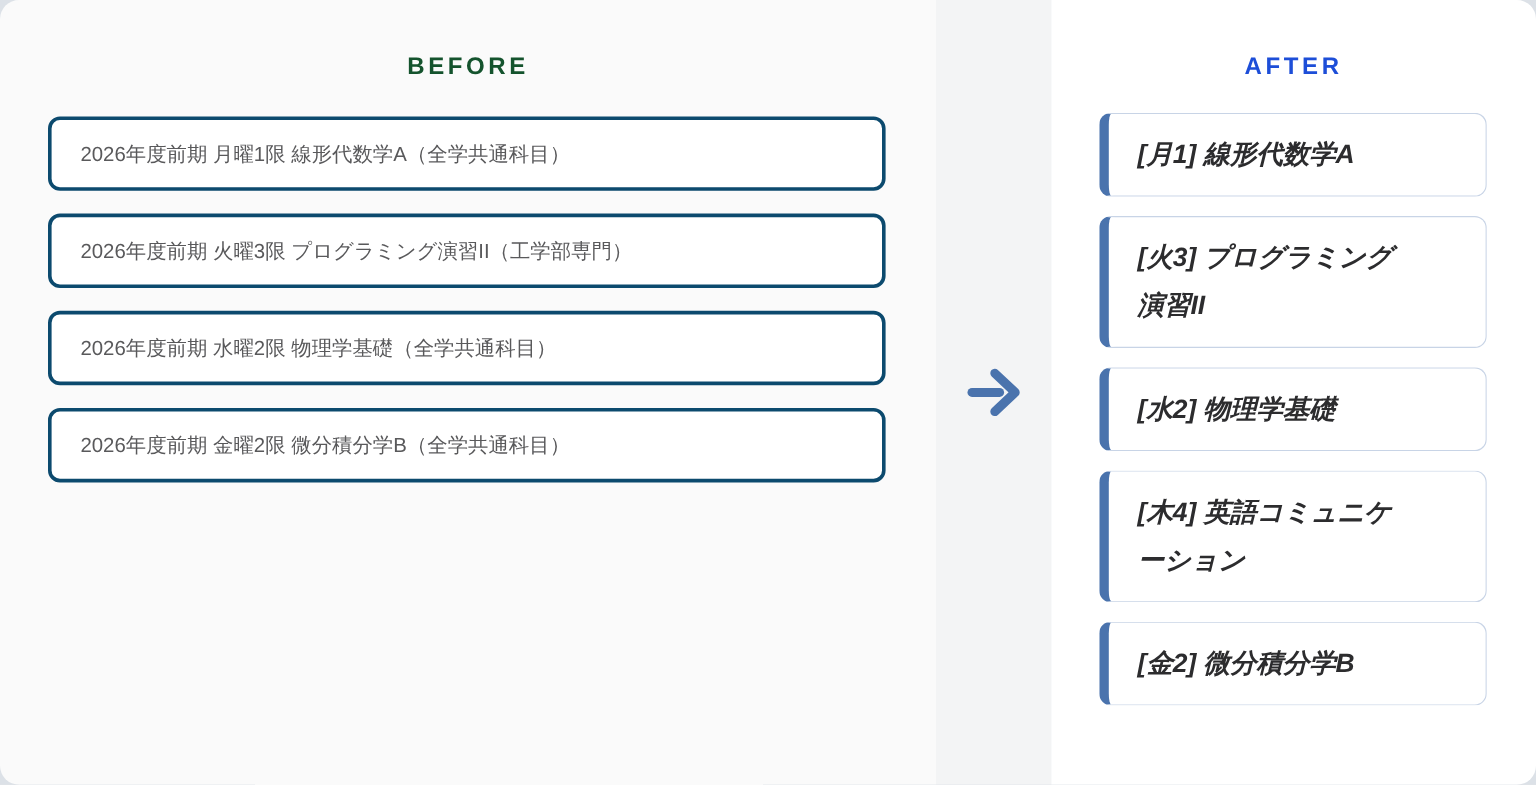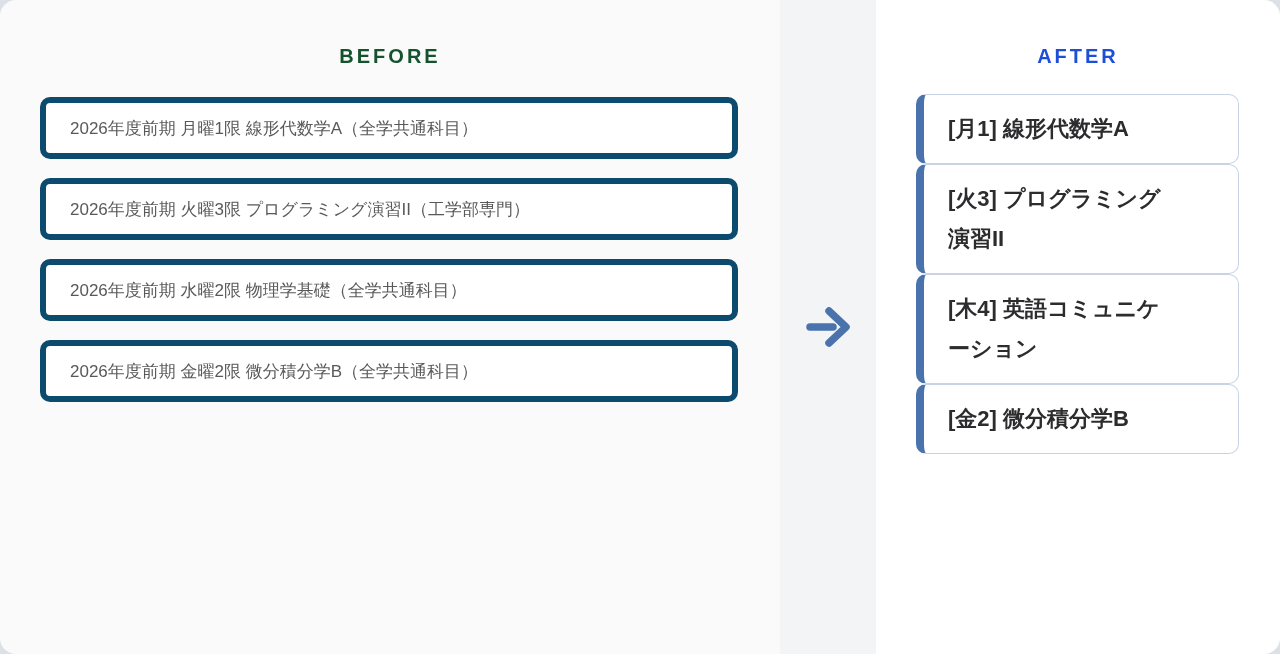--- a/index.html
+++ b/index.html
@@ -32,21 +32,21 @@
   .before-col .panel-title { color: #14532d; }
   .before-list {
     margin: 29px 42px 0 40px;
     display: flex;
     flex-direction: column;
     gap: 19px;
   }
   .before-card {
     height: 62px;
     background: #ffffff;
-    border: 6px solid #0c4a6e;
+    border: 3px solid #0c4a6e;
     border-radius: 10px;
     display: flex;
     align-items: center;
     padding: 0 20px 0 24px;
   }
   .before-card span {
     font-size: 17px;
     color: #59595b;
     white-space: nowrap;
   }
@@ -63,20 +63,22 @@
   .after-col {
     width: 404px; height: 100%;
     flex: 0 0 404px;
     background: #ffffff;
   }
   .after-col .panel-title { color: #1d4ed8; }
   .after-list {
     margin: 26px 41px 0 40px;
     display: flex;
     flex-direction: column;
+    gap: 16px;
+    font-style: italic;
   }
   .after-card {
     min-height: 68px;
     background: #ffffff;
     border: 1px solid #c8d4e6;
     border-left: 8px solid #4a73ad;
     border-radius: 10px;
     padding: 14px 14px 14px 24px;
     display: flex;
     align-items: center;
@@ -125,20 +127,23 @@
   <section class="after-col">
     <h2 class="panel-title">AFTER</h2>
     <div class="after-list">
       <div class="after-card">
         <span>[月1] 線形代数学A</span>
       </div>
       <div class="after-card">
         <span>[火3] プログラミング演習II</span>
       </div>
       <div class="after-card">
+        <span>[水2] 物理学基礎</span>
+      </div>
+      <div class="after-card">
         <span>[木4] 英語コミュニケーション</span>
       </div>
       <div class="after-card">
         <span>[金2] 微分積分学B</span>
       </div>
     </div>
   </section>
 
 </div>
 

